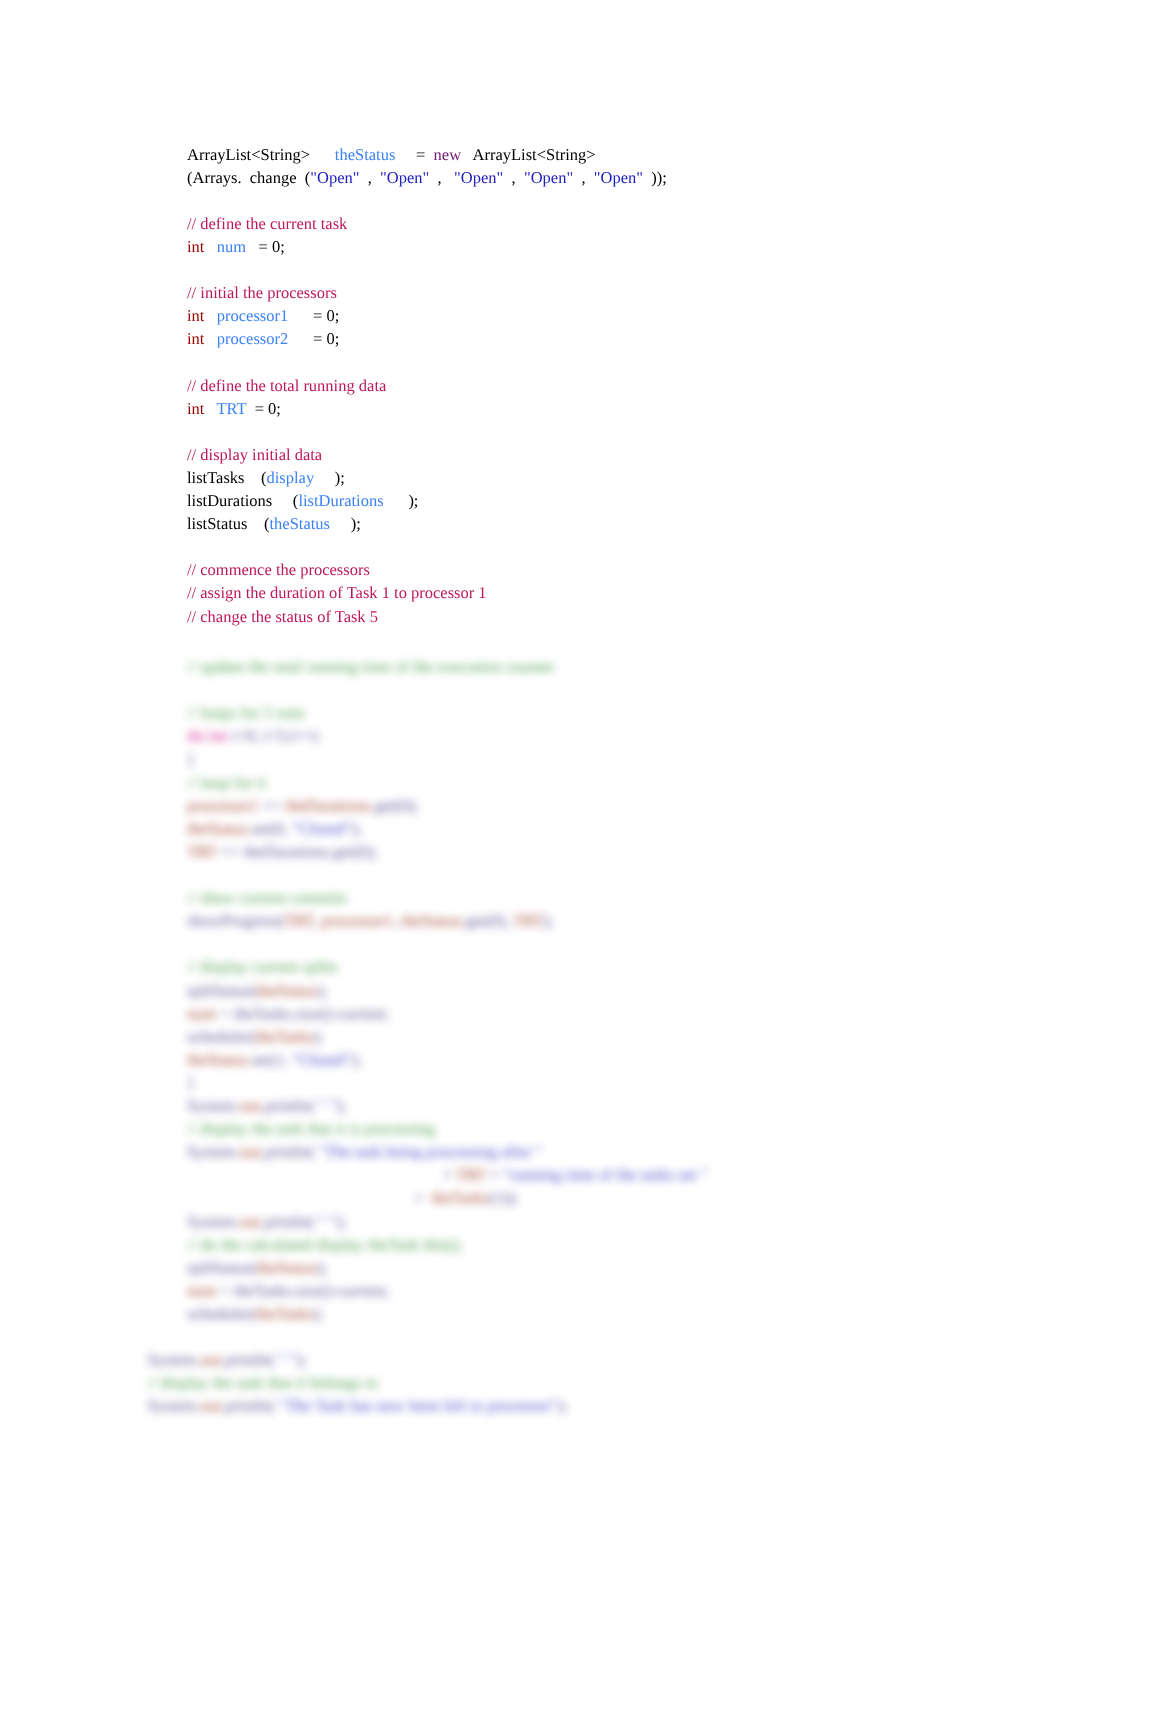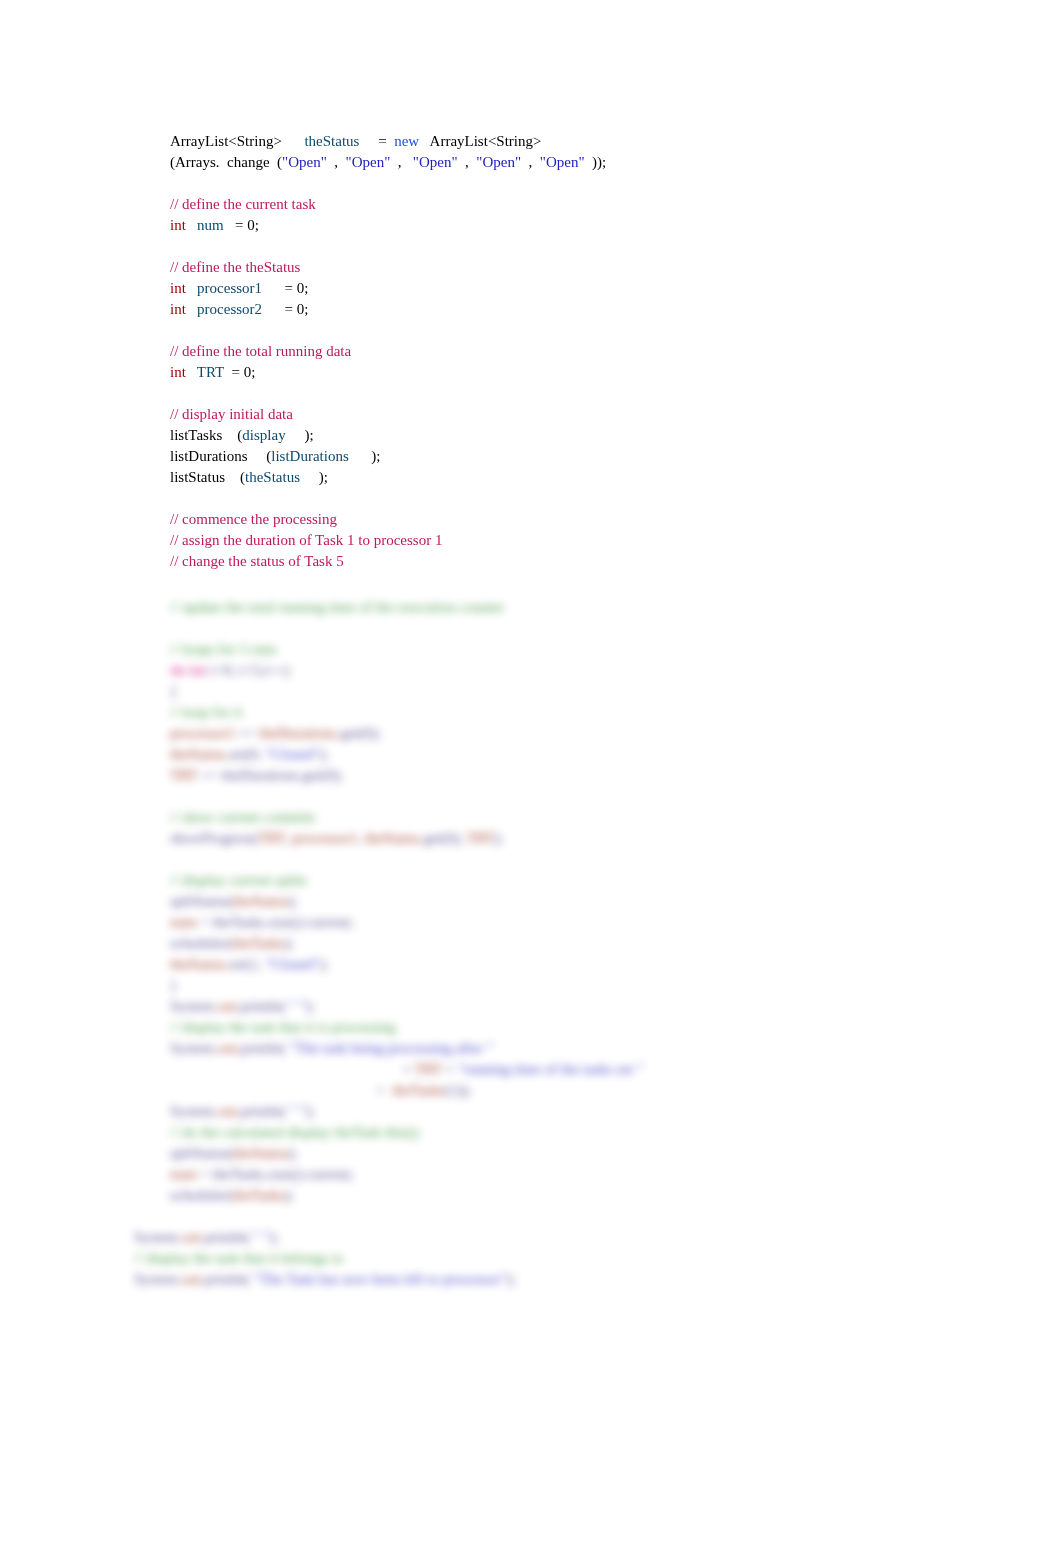--- a/index.html
+++ b/index.html
@@ -15,24 +15,24 @@
       min-height: 1561px;
       padding: 110px 0 0 170px;
       box-sizing: border-box;
       position: relative;
     }
     .code {
       white-space: pre;
       font-family: "Times New Roman", Times, serif;
     }
     .kw { color: #990000; }
-    .var { color: #0c4a6e; text-align: center; }
+    .var { color: #3b82f6; text-align: center; }
     .cm { color: #be185d; }
     .str { color: #2020c0; }
-    .new { color: #1d4ed8; }
+    .new { color: #701a75; }
     .plain { color: #000000; margin-top: 24px; }
     .blurred-area {
       position: relative;
       margin-top: 4px;
     }
     .blur-line {
       filter: blur(4px);
       opacity: 0.85;
       white-space: pre;
     }
@@ -52,33 +52,33 @@
 <body>
 
 <div class="page">
   <div class="code">
 <span class="plain">ArrayList&lt;String&gt;      </span><span class="var">theStatus</span><span class="plain">     =  </span><span class="new">new</span><span class="plain">   ArrayList&lt;String&gt;</span>
 <span class="plain">(Arrays.  change  (</span><span class="str">"Open"</span><span class="plain">  ,  </span><span class="str">"Open"</span><span class="plain">  ,   </span><span class="str">"Open"</span><span class="plain">  ,  </span><span class="str">"Open"</span><span class="plain">  ,  </span><span class="str">"Open"</span><span class="plain">  ));</span>
 
 <span class="cm">// define the current task</span>
 <span class="kw">int</span><span class="var">   num</span><span class="plain">   = 0;</span>
 
-<span class="cm">// define the theStatus</span>
+<span class="cm">// initial the processors</span>
 <span class="kw">int</span><span class="var">   processor1</span><span class="plain">      = 0;</span>
 <span class="kw">int</span><span class="var">   processor2</span><span class="plain">      = 0;</span>
 
 <span class="cm">// define the total running data</span>
 <span class="kw">int</span><span class="var">   TRT</span><span class="plain">  = 0;</span>
 
 <span class="cm">// display initial data</span>
 <span class="plain">listTasks    (</span><span class="var">display</span><span class="plain">     );</span>
 <span class="plain">listDurations     (</span><span class="var">listDurations</span><span class="plain">      );</span>
 <span class="plain">listStatus    (</span><span class="var">theStatus</span><span class="plain">     );</span>
 
-<span class="cm">// commence the processing</span>
+<span class="cm">// commence the processors</span>
 <span class="cm">// assign the duration of Task 1 to processor 1</span>
 <span class="cm">// change the status of Task 5</span>
   </div>
 
   <div class="blurred-area">
 <div class="blur-line"><span class="green">// update the total running time of the execution counter</span></div>
 <div class="blur-line">&nbsp;</div>
 <div class="blur-line"><span class="green">// loops for 5 runs</span></div>
 <div class="blur-line"><span class="pink">do </span><span class="pink">int</span><span class="purple"> i=0; i&lt;5;i++)</span></div>
 <div class="blur-line"><span class="purple">{</span></div>

